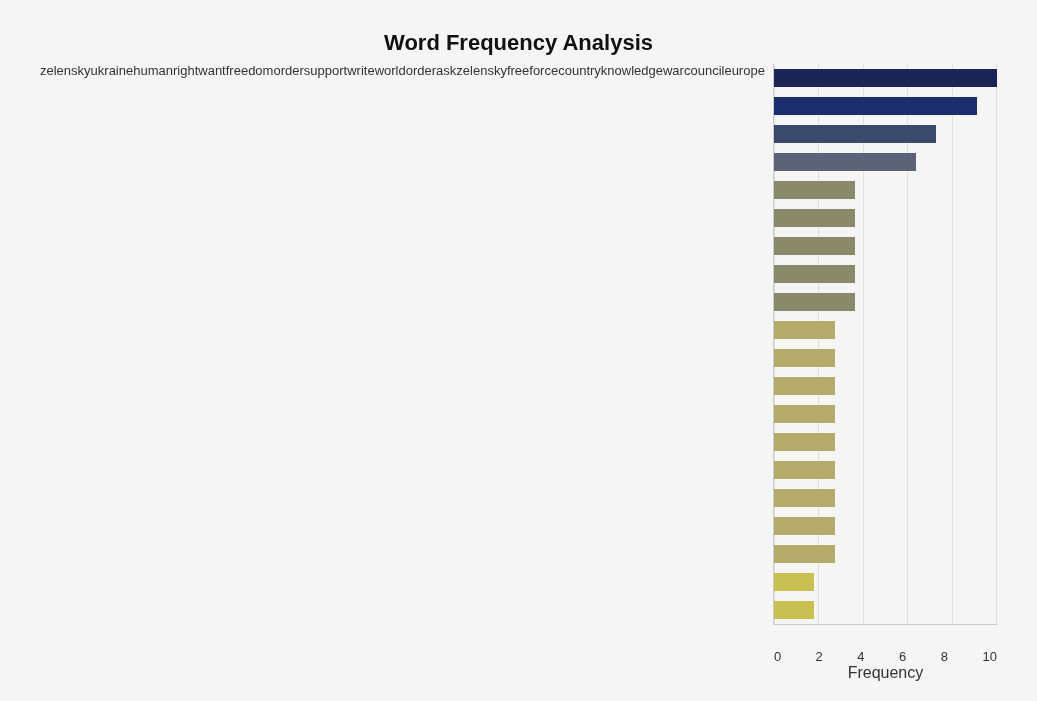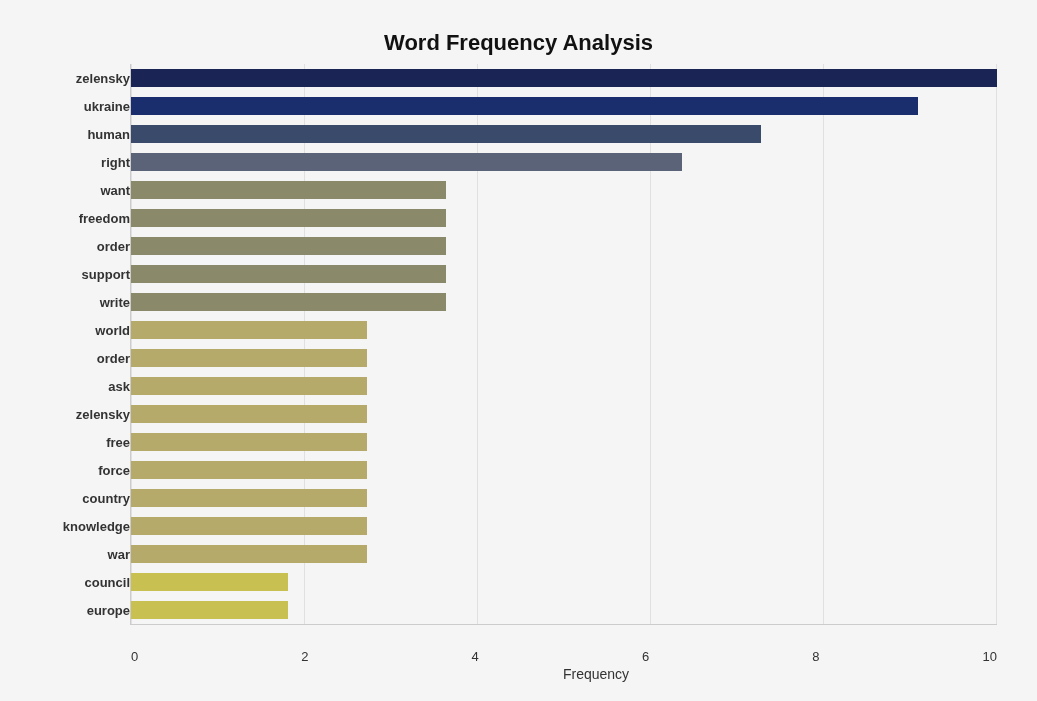--- a/index.html
+++ b/index.html
@@ -26,25 +26,25 @@
       color: #111;
       margin-bottom: 8px;
     }
     .chart-area {
       display: flex;
       width: 100%;
       height: calc(100% - 60px);
     }
     .y-axis {
       display: flex;
-      flex-direction: column;
+      flex-direction: row;
       justify-content: space-around;
+      padding-right: 8px;
       min-width: 90px;
       text-align: right;
-      font-weight: bold;
     }
     .y-label {
       font-size: 13px;
       color: #333;
       line-height: 1;
     }
     .plot-area {
       flex: 1;
       display: flex;
       flex-direction: column;
@@ -87,23 +87,22 @@
     .x-tick {
       font-size: 13px;
       color: #333;
       text-align: center;
     }
     .x-label {
       position: absolute;
       bottom: -58px;
       left: 50%;
       transform: translateX(-50%);
-      font-size: 14px;
+      font-size: 16px;
       color: #333;
-      margin-left: 32px;
     }
   </style>
 </head>
 <body>
 
 <div class="chart-container">
   <div class="chart-title">Word Frequency Analysis</div>
   <div class="chart-area">
     <div class="y-axis" id="y-axis">
         <div class="y-label">zelensky</div>

